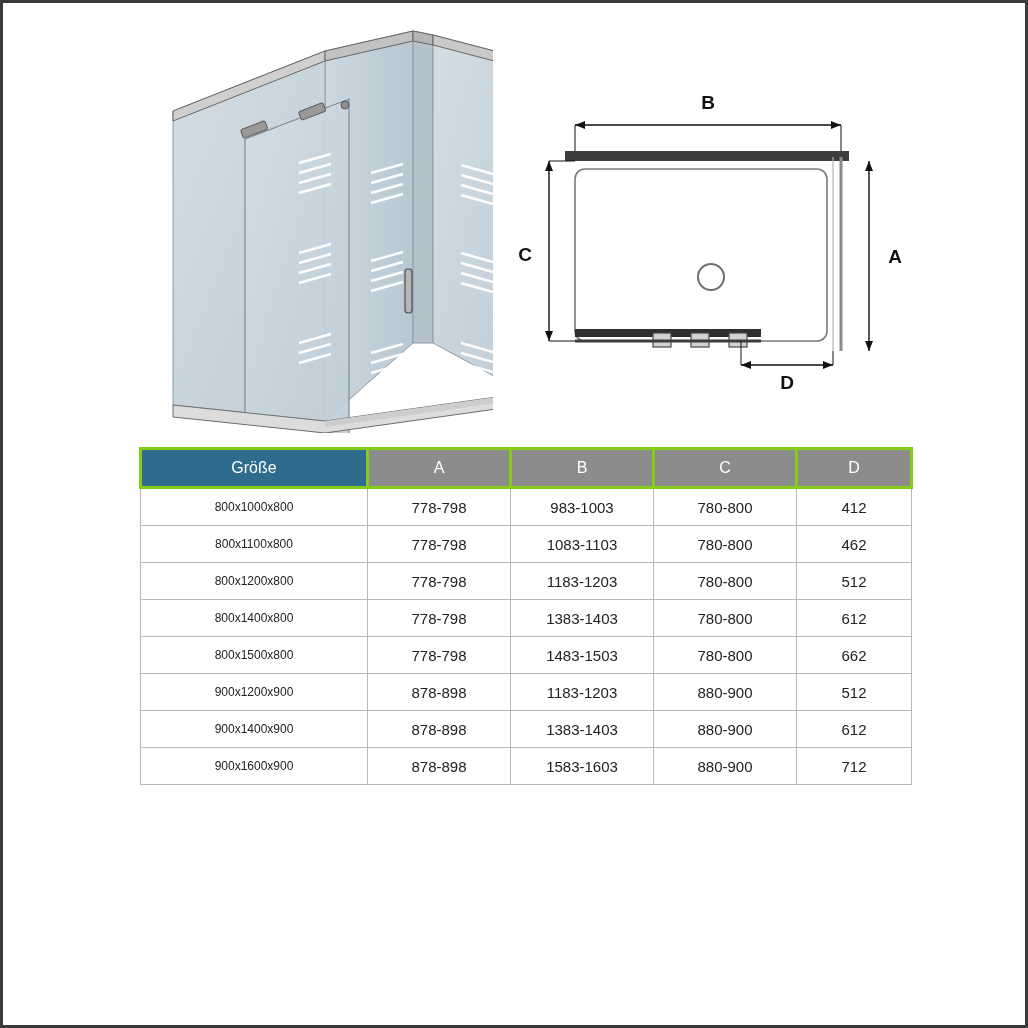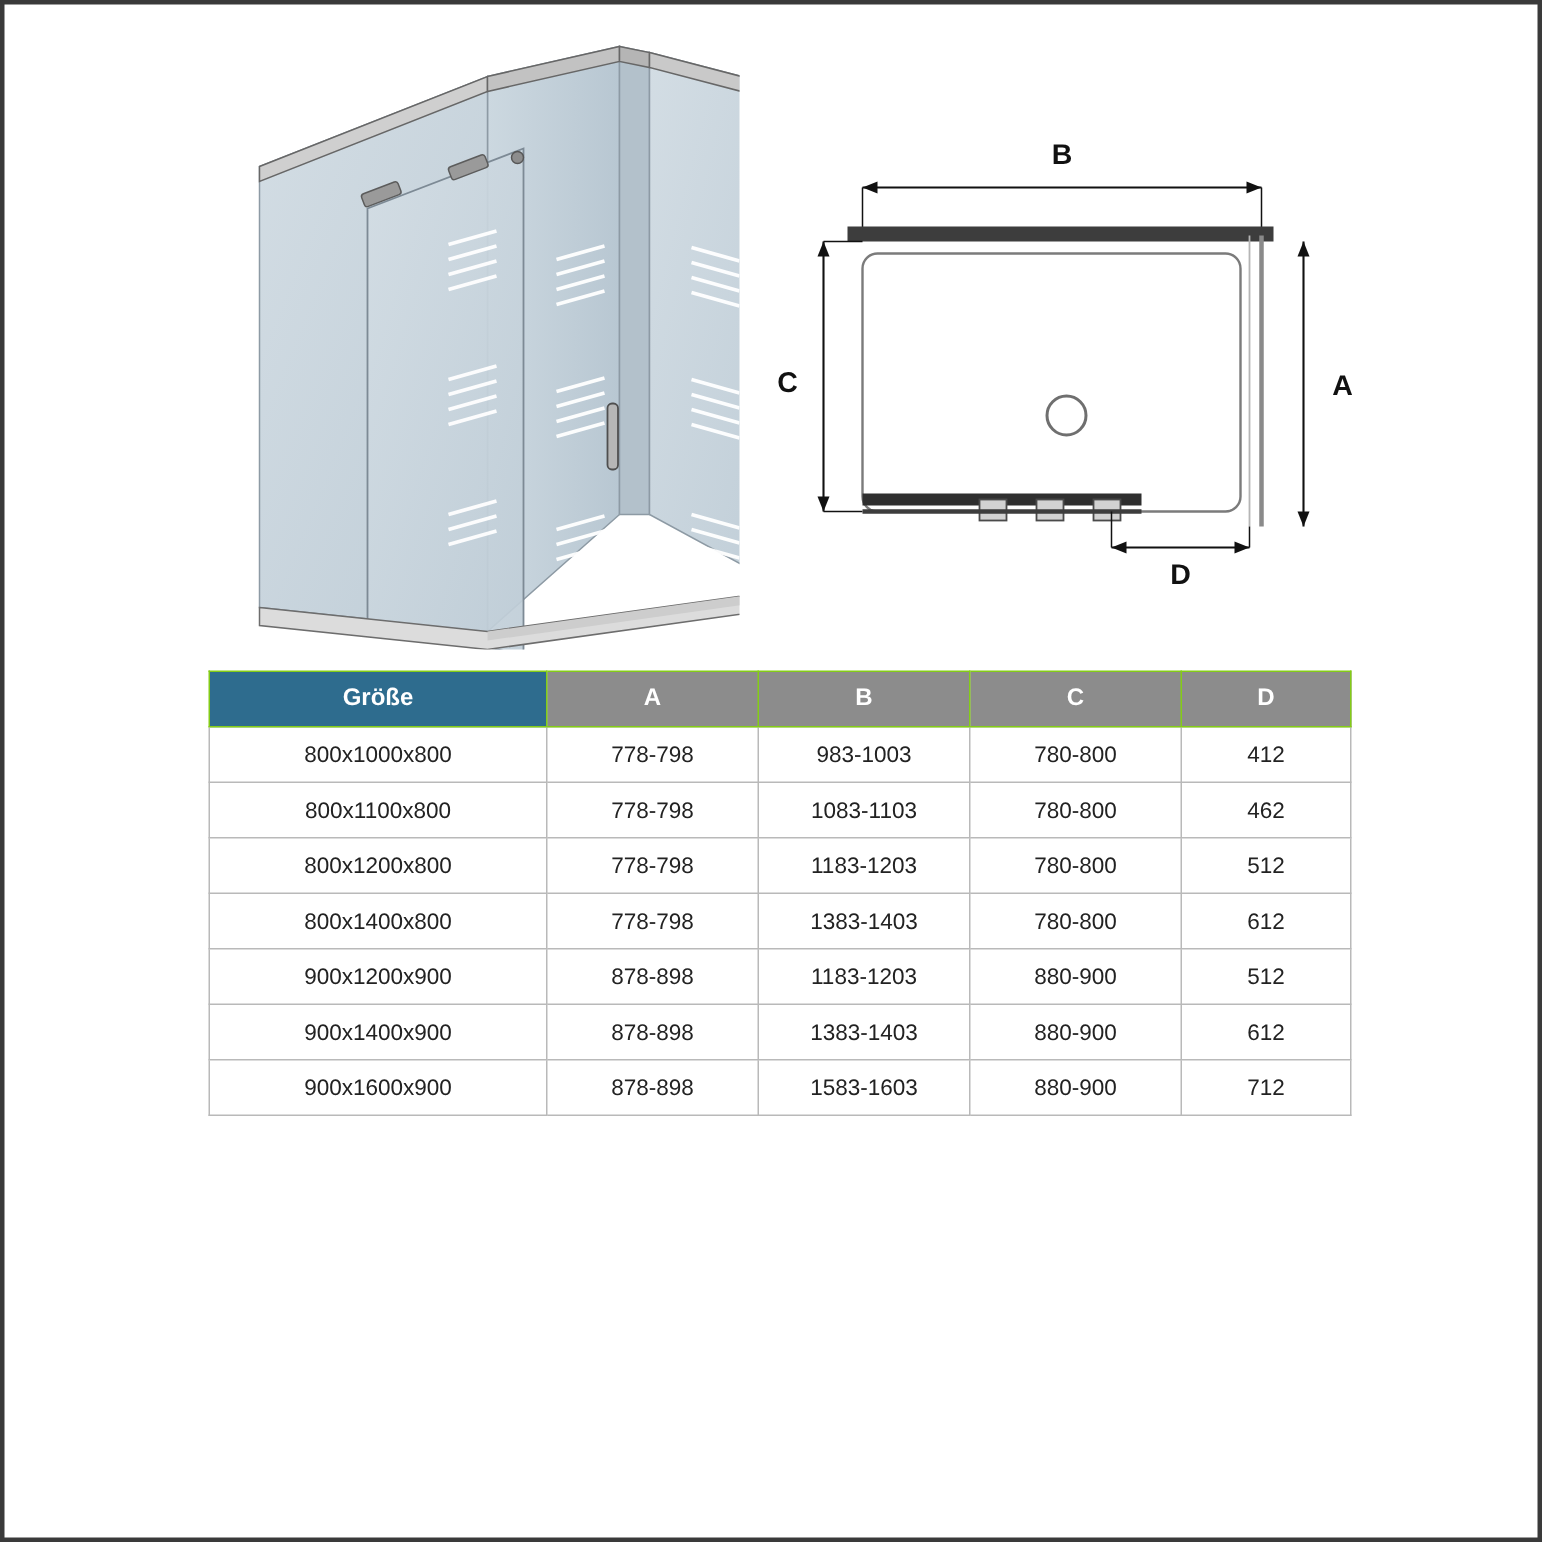--- a/index.html
+++ b/index.html
@@ -54,37 +54,37 @@
     border: 1px solid #b9b9b9;
     height: 36px;
     text-align: center;
     vertical-align: middle;
     font-size: 15px;
     font-family: "Liberation Sans", sans-serif;
     padding: 0;
   }
   #size-table thead th {
     color: #ffffff;
-    font-weight: bold;
+    font-weight: normal;
     font-size: 16px;
-    border: 1px solid #84cc16;
+    border: 3px solid #84cc16;
   }
   #size-table thead th.col-size {
     background: #2e6c8e;
     width: 224px;
   }
   #size-table thead th.col-dim {
     background: #8c8c8c;
   }
   #size-table tbody td {
     background: #ffffff;
     color: #222;
   }
   #size-table tbody td.c-size {
-    font-size: 15px;
+    font-size: 12px;
     margin-top: 40px;
   }
   .colA { width: 140px; }
   .colB { width: 140px; }
   .colC { width: 140px; }
   .colD { width: 112px; }
 
   
   svg text {
     font-family: "Liberation Sans", sans-serif;
@@ -302,20 +302,27 @@
           <td>512</td>
         </tr>
         <tr>
           <td class="c-size">800x1400x800</td>
           <td>778-798</td>
           <td>1383-1403</td>
           <td>780-800</td>
           <td>612</td>
         </tr>
         <tr>
+          <td class="c-size">800x1500x800</td>
+          <td>778-798</td>
+          <td>1483-1503</td>
+          <td>780-800</td>
+          <td>662</td>
+        </tr>
+        <tr>
           <td class="c-size">900x1200x900</td>
           <td>878-898</td>
           <td>1183-1203</td>
           <td>880-900</td>
           <td>512</td>
         </tr>
         <tr>
           <td class="c-size">900x1400x900</td>
           <td>878-898</td>
           <td>1383-1403</td>

